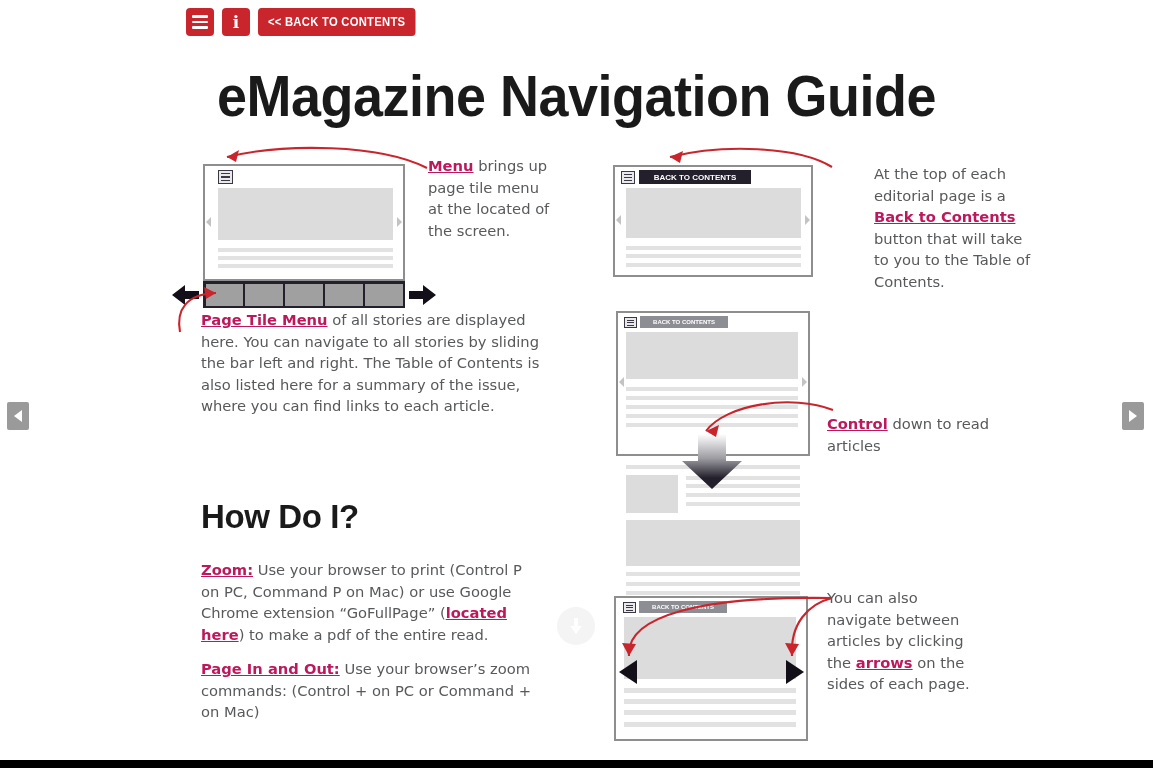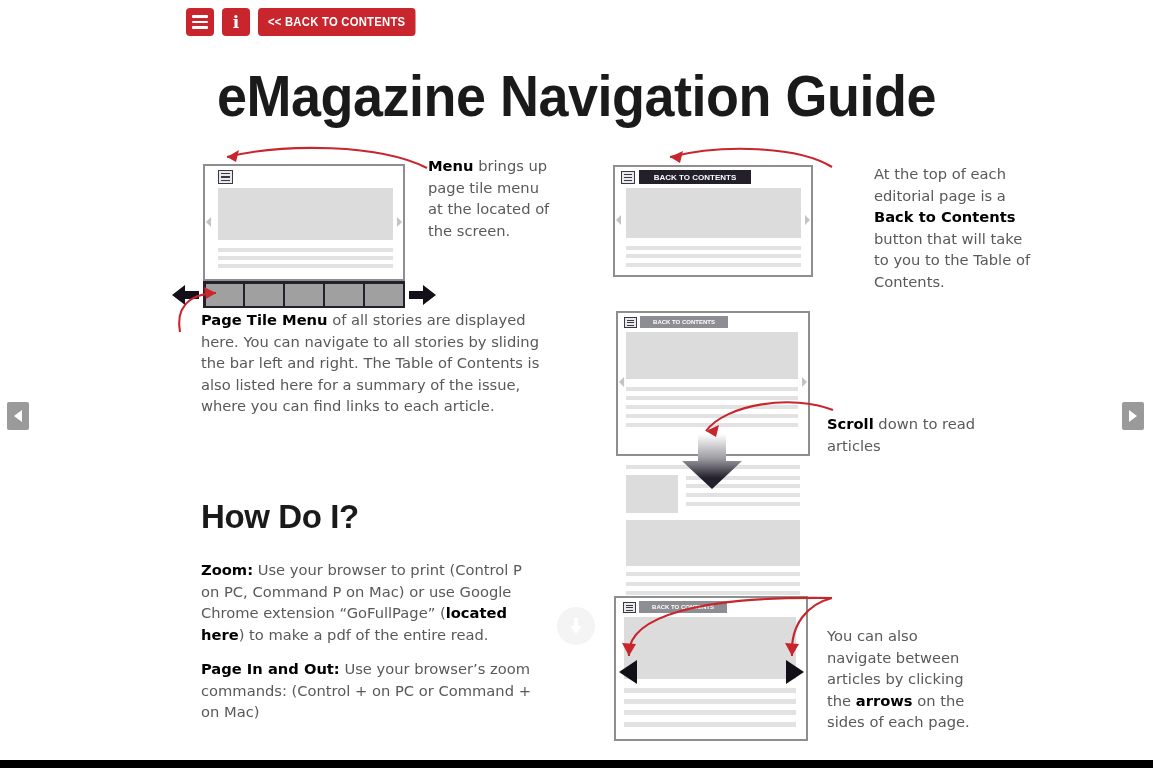--- a/index.html
+++ b/index.html
@@ -82,22 +82,23 @@
   }
 
   
   .body-text {
     font-family: "DejaVu Sans", sans-serif;
     color: #58595b;
     font-size: 14.7px;
     line-height: 21.6px;
   }
   .red-bold {
-    color: #000000;
-    font-weight: bold;
+    color: #be185d;
+    font-weight: bold;
+    text-decoration: underline;
   }
   .sect-head {
     font-family: "Liberation Sans", sans-serif;
     font-weight: bold;
     font-size: 33px;
     color: #1a1a1a;
     letter-spacing: -0.4px;
   }
 
   
@@ -358,21 +359,21 @@
     </linearGradient>
   </defs>
   <path d="M18 0 L46 0 L46 27 L62 27 L32 55 L2 27 L18 27 Z" fill="url(#gradDown)"></path>
 </svg>
 
 <svg class="arrow-svg" style="left:700px; top:398px;" width="135" height="42">
   <path d="M6 33 C26 6 92 -4 133 12" fill="none" stroke="#c9252d" stroke-width="2.1"></path>
   <path d="M6 33 L19 27 L16 39 Z" fill="#c9252d"></path>
 </svg>
 
-<div class="cap body-text" style="left:827px; top:413px; width:165px;"><span class="red-bold">Scroll</span><span> down to read articles</span></div>
+<div class="cap body-text" style="left:827px; top:413px; width:165px;"><span class="red-bold">Control</span><span> down to read articles</span></div>
 
 <div class="mock" style="left:614px; top:596px; width:194px; height:145px;">
   <div class="mock-burger" style="left:7px; top:4px; width:13px; height:11px;">
     <i></i>
       <i></i>
       <i></i>
   </div>
   <div class="mock-btc" style="left:23px; top:3px; width:88px; height:12px; font-size:6px; background:#8d8d94;">BACK TO CONTENTS</div>
   <div class="mock-hero" style="left:8px; top:19px; width:172px; height:62px;"></div>
   <div class="mock-line" style="left:8px; top:90px;  width:172px; height:5px;"></div>
@@ -388,21 +389,21 @@
   <path d="M2 1 L2 25 L20 13 Z" fill="#120f18"></path>
 </svg>
 
 <svg class="arrow-svg" style="left:620px; top:594px;" width="215" height="72">
   <path d="M9 62 C6 22 80 2 212 4" fill="none" stroke="#c9252d" stroke-width="2.1"></path>
   <path d="M9 62 L2 49 L16 50 Z" fill="#c9252d"></path>
   <path d="M172 62 C170 30 188 10 212 4" fill="none" stroke="#c9252d" stroke-width="2.1"></path>
   <path d="M172 62 L165 49 L179 50 Z" fill="#c9252d"></path>
 </svg>
 
-<div class="cap body-text" style="left:827px; top:625px; width:150px;"><span>You can also navigate between articles by clicking the </span><span class="red-bold">arrows</span><span> on the sides of each page.</span></div>
+<div class="cap body-text" style="left:827px; top:587px; width:150px;"><span>You can also navigate between articles by clicking the </span><span class="red-bold">arrows</span><span> on the sides of each page.</span></div>
 
 <div id="scroll-hint">
   <svg width="22" height="22" viewBox="0 0 22 22">
     <path d="M9 3 L13 3 L13 11 L17 11 L11 19 L5 11 L9 11 Z" fill="#ffffff"></path>
   </svg>
 </div>
 
 <div id="bottom-bar"></div>
 
 </body></html>

